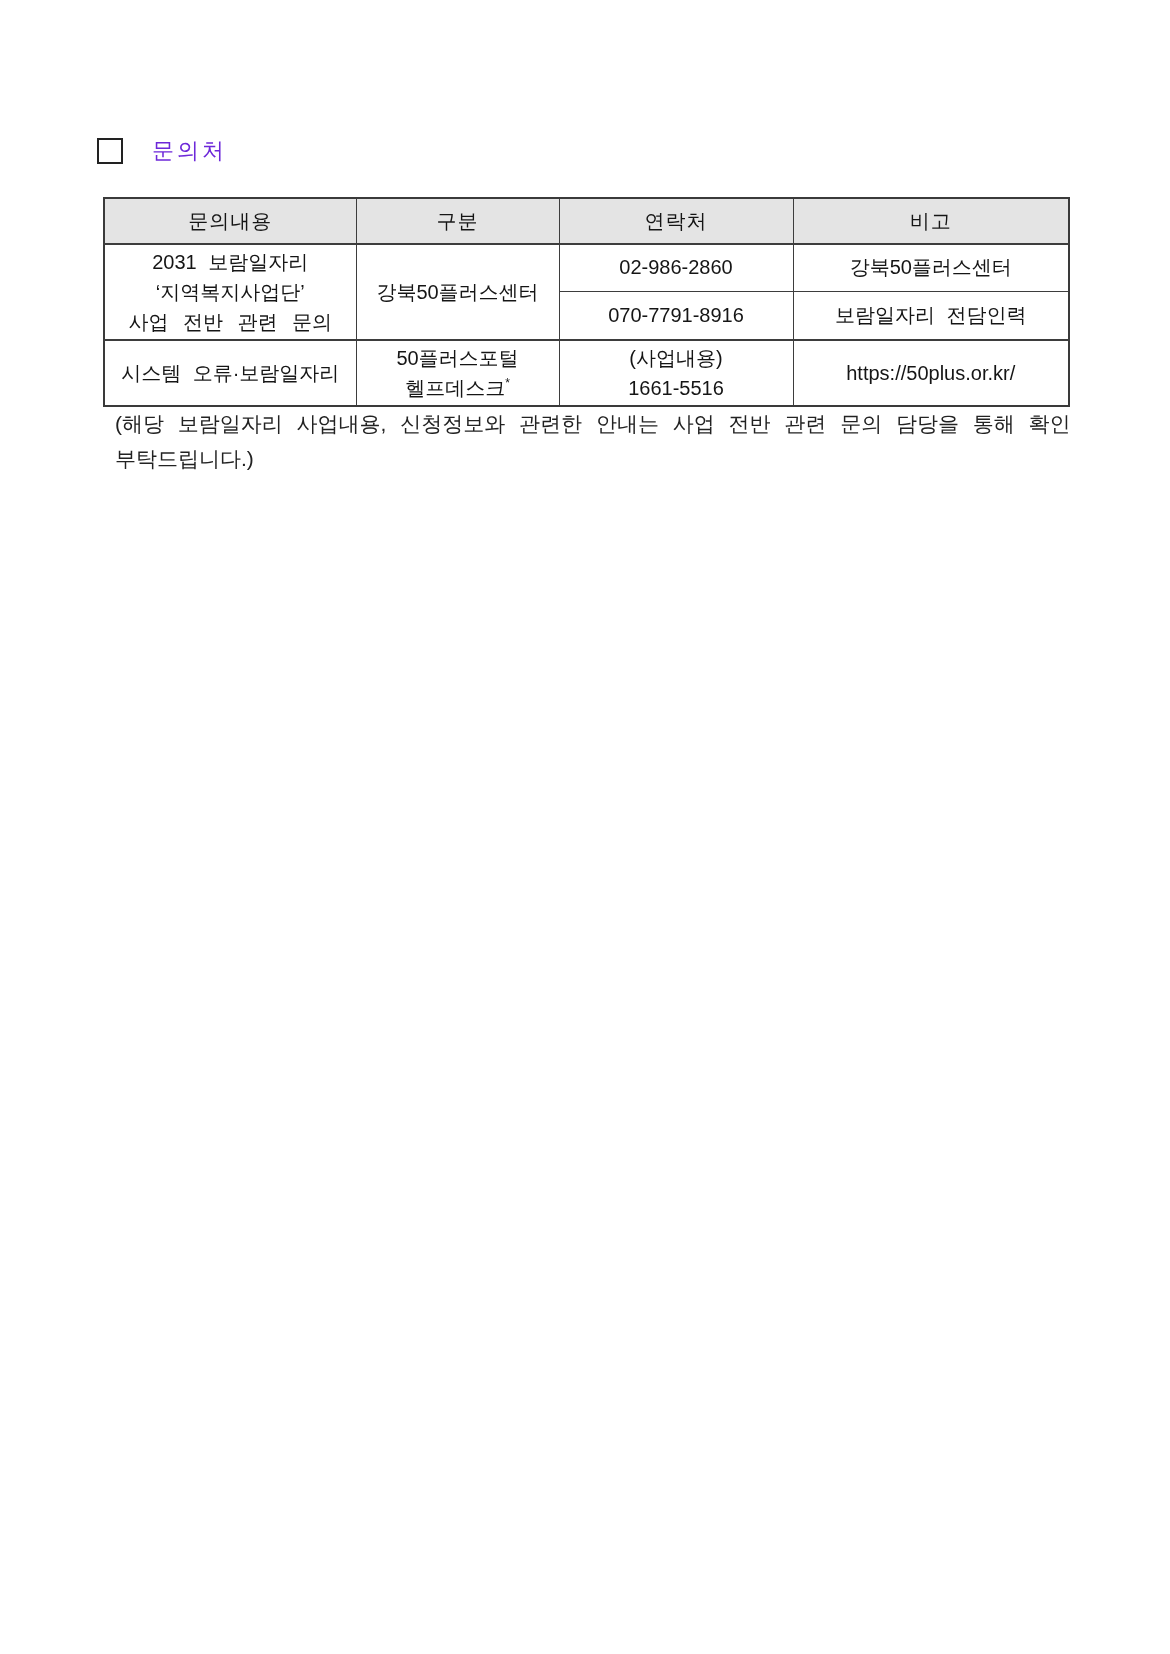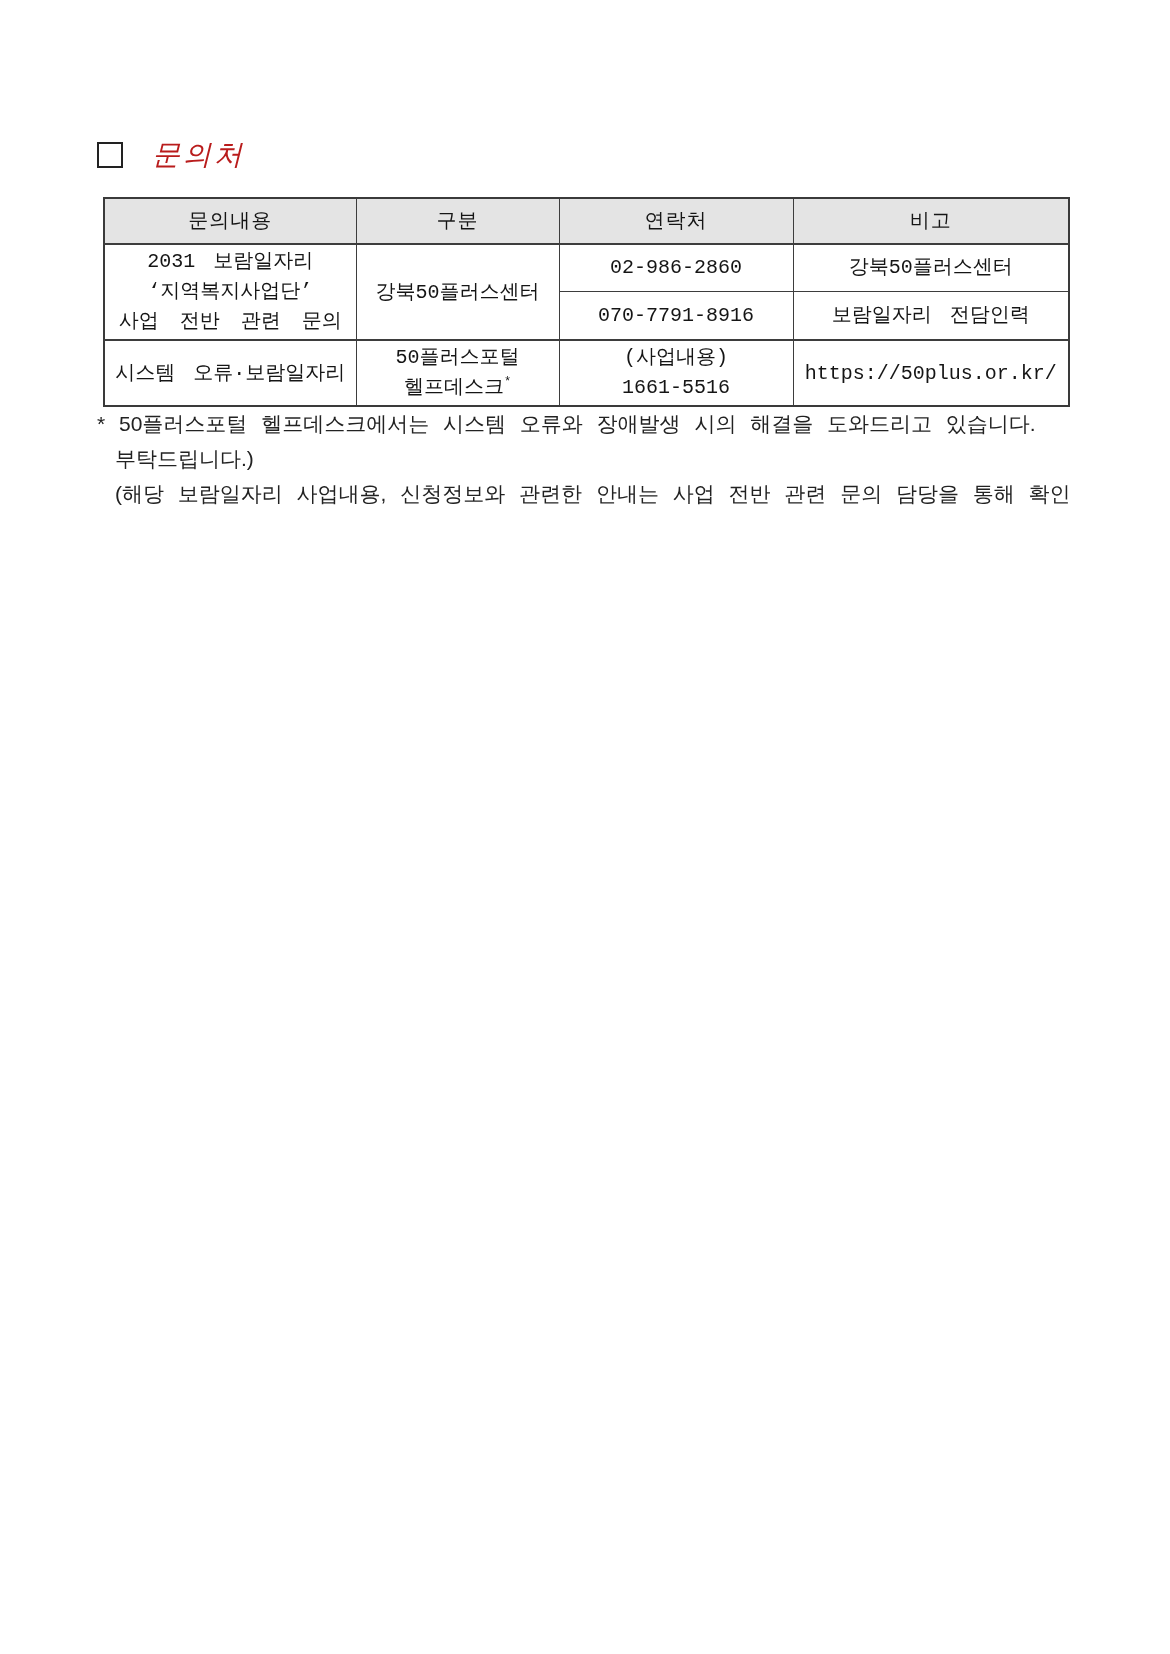--- a/index.html
+++ b/index.html
@@ -26,45 +26,43 @@
   }
   .bullet-square {
     width: 22px;
     height: 22px;
     border: 2px solid #222222;
     background: #ffffff;
     flex: 0 0 auto;
   }
   .heading-title {
     margin-left: 29px;
-    font-size: 28px;
+    font-size: 22px;
     letter-spacing: 3px;
-    color: #b91c1c;
-    font-style: italic;
+    color: #6d28d9;
   }
   
   table.contacts {
     position: absolute;
     left: 103px;
     top: 197px;
     border-collapse: collapse;
     table-layout: fixed;
     width: 965px;
     font-size: 20px;
     color: #151515;
   }
   table.contacts th,
   table.contacts td {
     border: 1.5px solid #3d3d3d;
     text-align: center;
     vertical-align: middle;
     padding: 2px 4px;
     font-weight: normal;
     line-height: 1.45;
-    font-family: Liberation Mono, monospace;
   }
   table.contacts { border: 2px solid #3a3a3a; }
   table.contacts thead th {
     background: #e4e4e4;
     height: 40px;
     border-bottom-width: 2.5px;
     letter-spacing: 1px;
   }
   tr.row-a td { height: 40px; }
   tr.row-b td { height: 41px; }
@@ -142,18 +140,17 @@
         <td class="cell-lines">
           <div>(사업내용)</div>
           <div>1661-5516</div>
         </td>
         <td>https://50plus.or.kr/</td>
       </tr>
     </tbody>
   </table>
 
   <div class="footnote">
-    <div class="fn-line">* 50플러스포털 헬프데스크에서는 시스템 오류와 장애발생 시의 해결을 도와드리고 있습니다.</div>
+    <div class="fn-line fn-indent">(해당 보람일자리 사업내용, 신청정보와 관련한 안내는 사업 전반 관련 문의 담당을 통해 확인</div>
     <div class="fn-line fn-indent">부탁드립니다.)</div>
-    <div class="fn-line fn-indent">(해당 보람일자리 사업내용, 신청정보와 관련한 안내는 사업 전반 관련 문의 담당을 통해 확인</div>
   </div>
 
 </div>
 
 </body></html>

